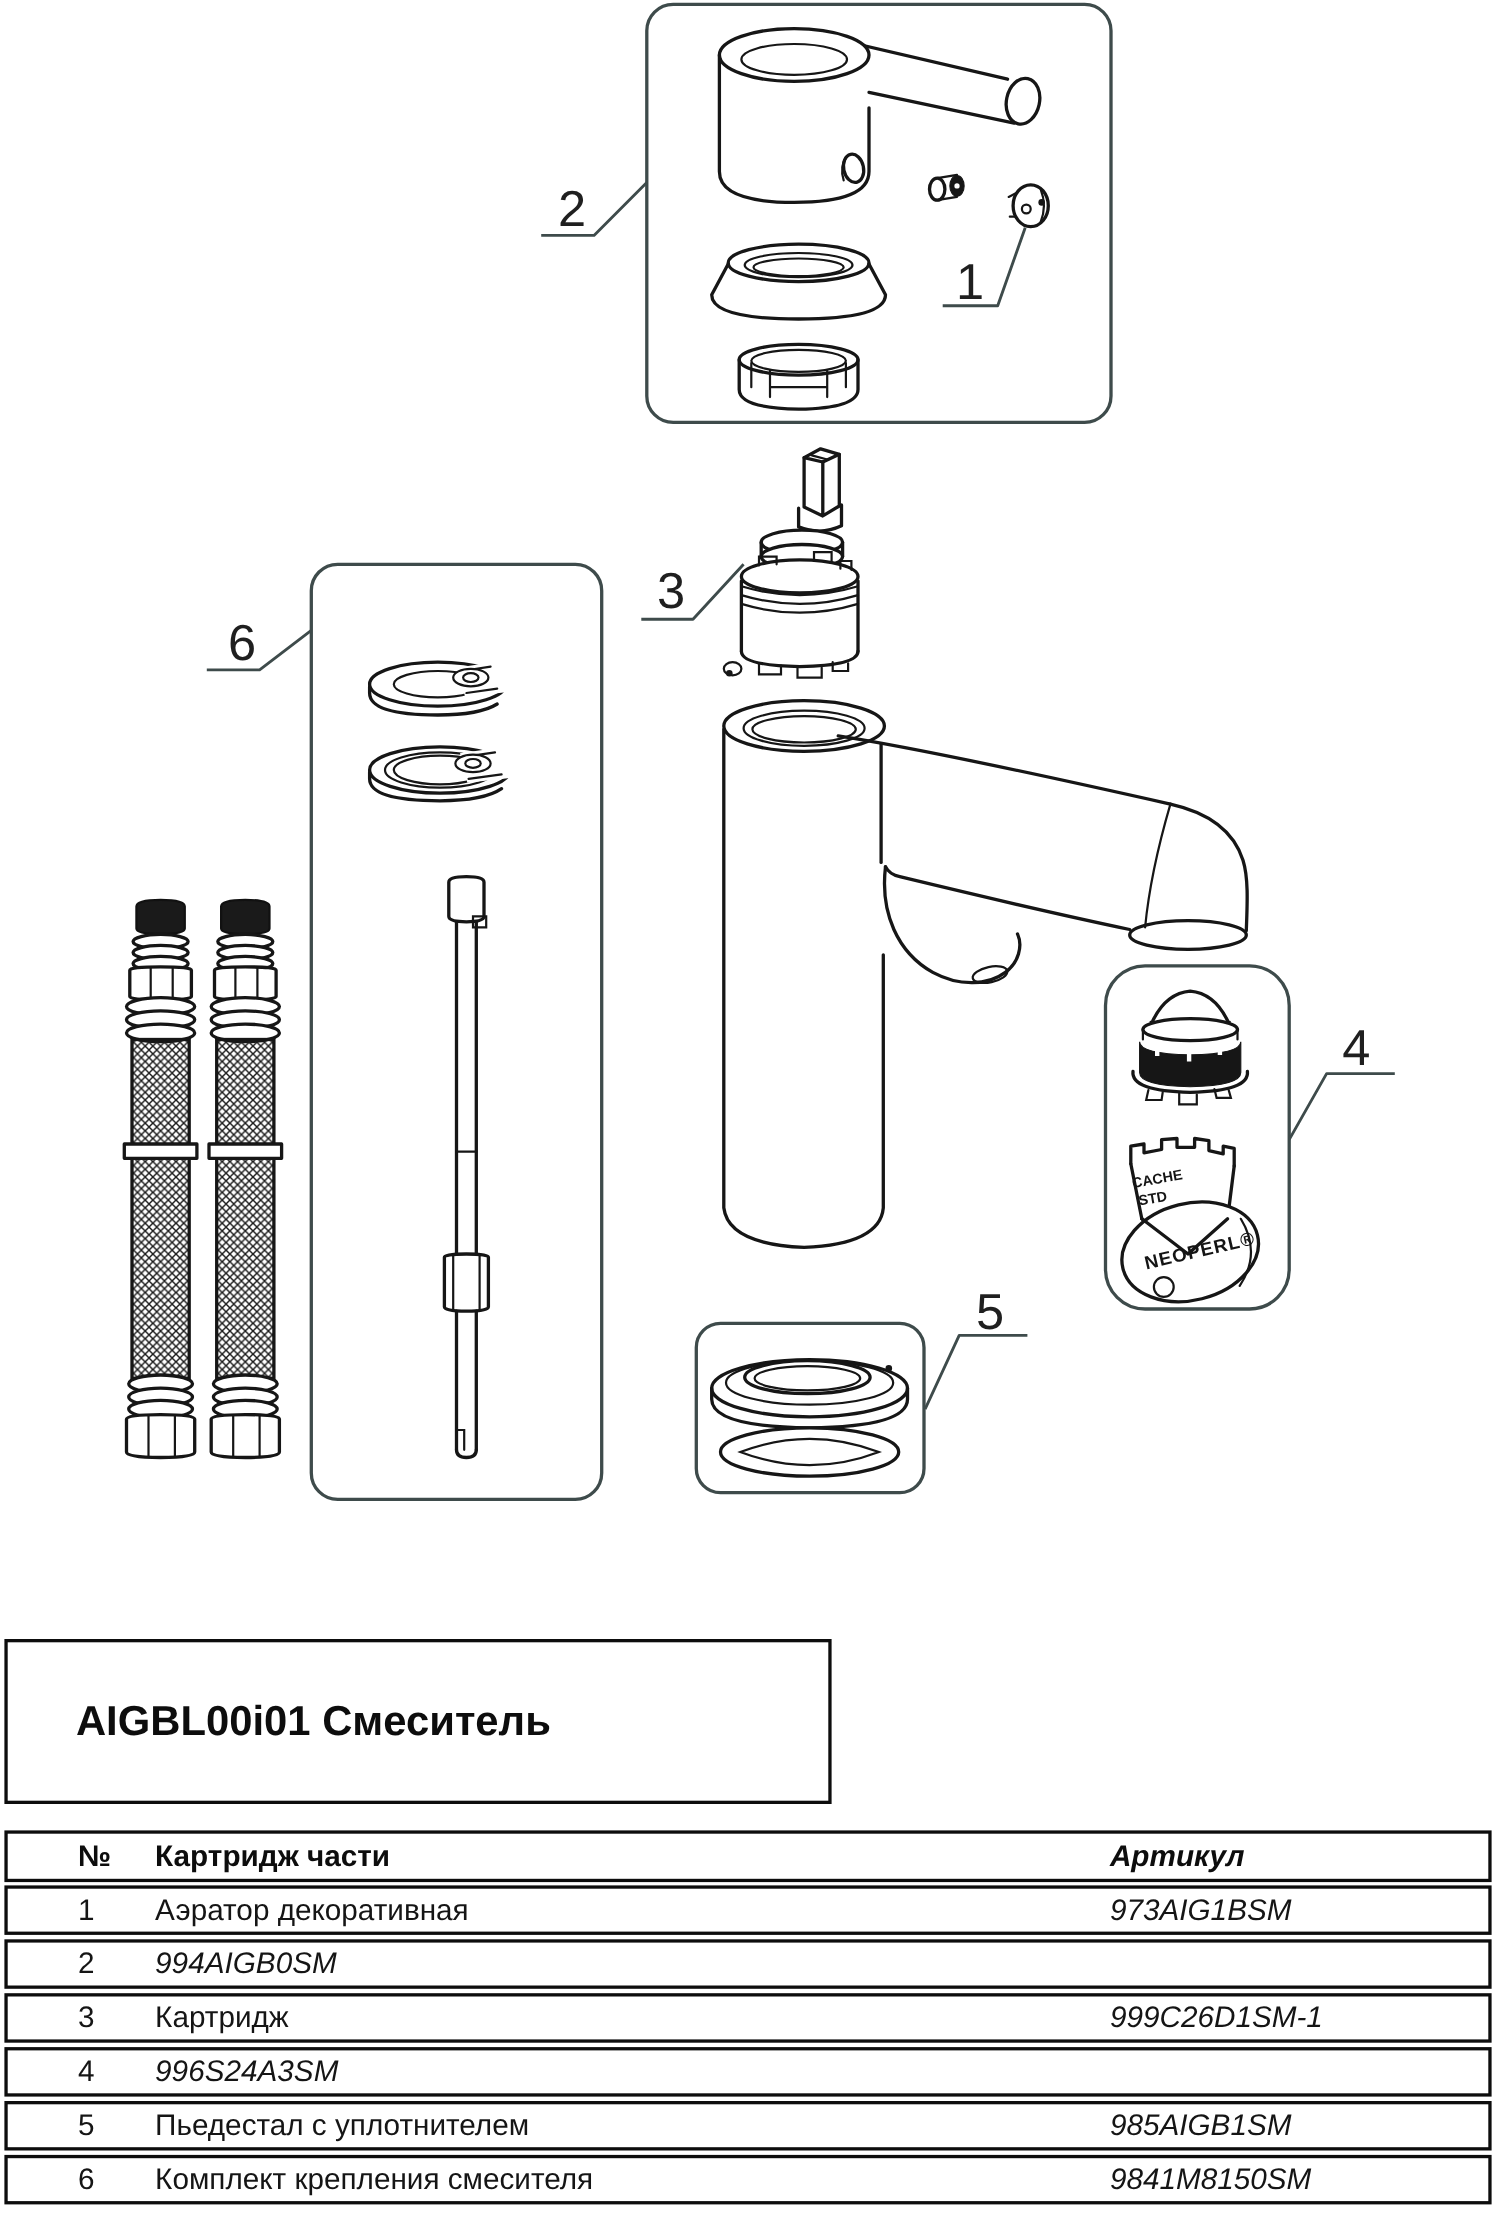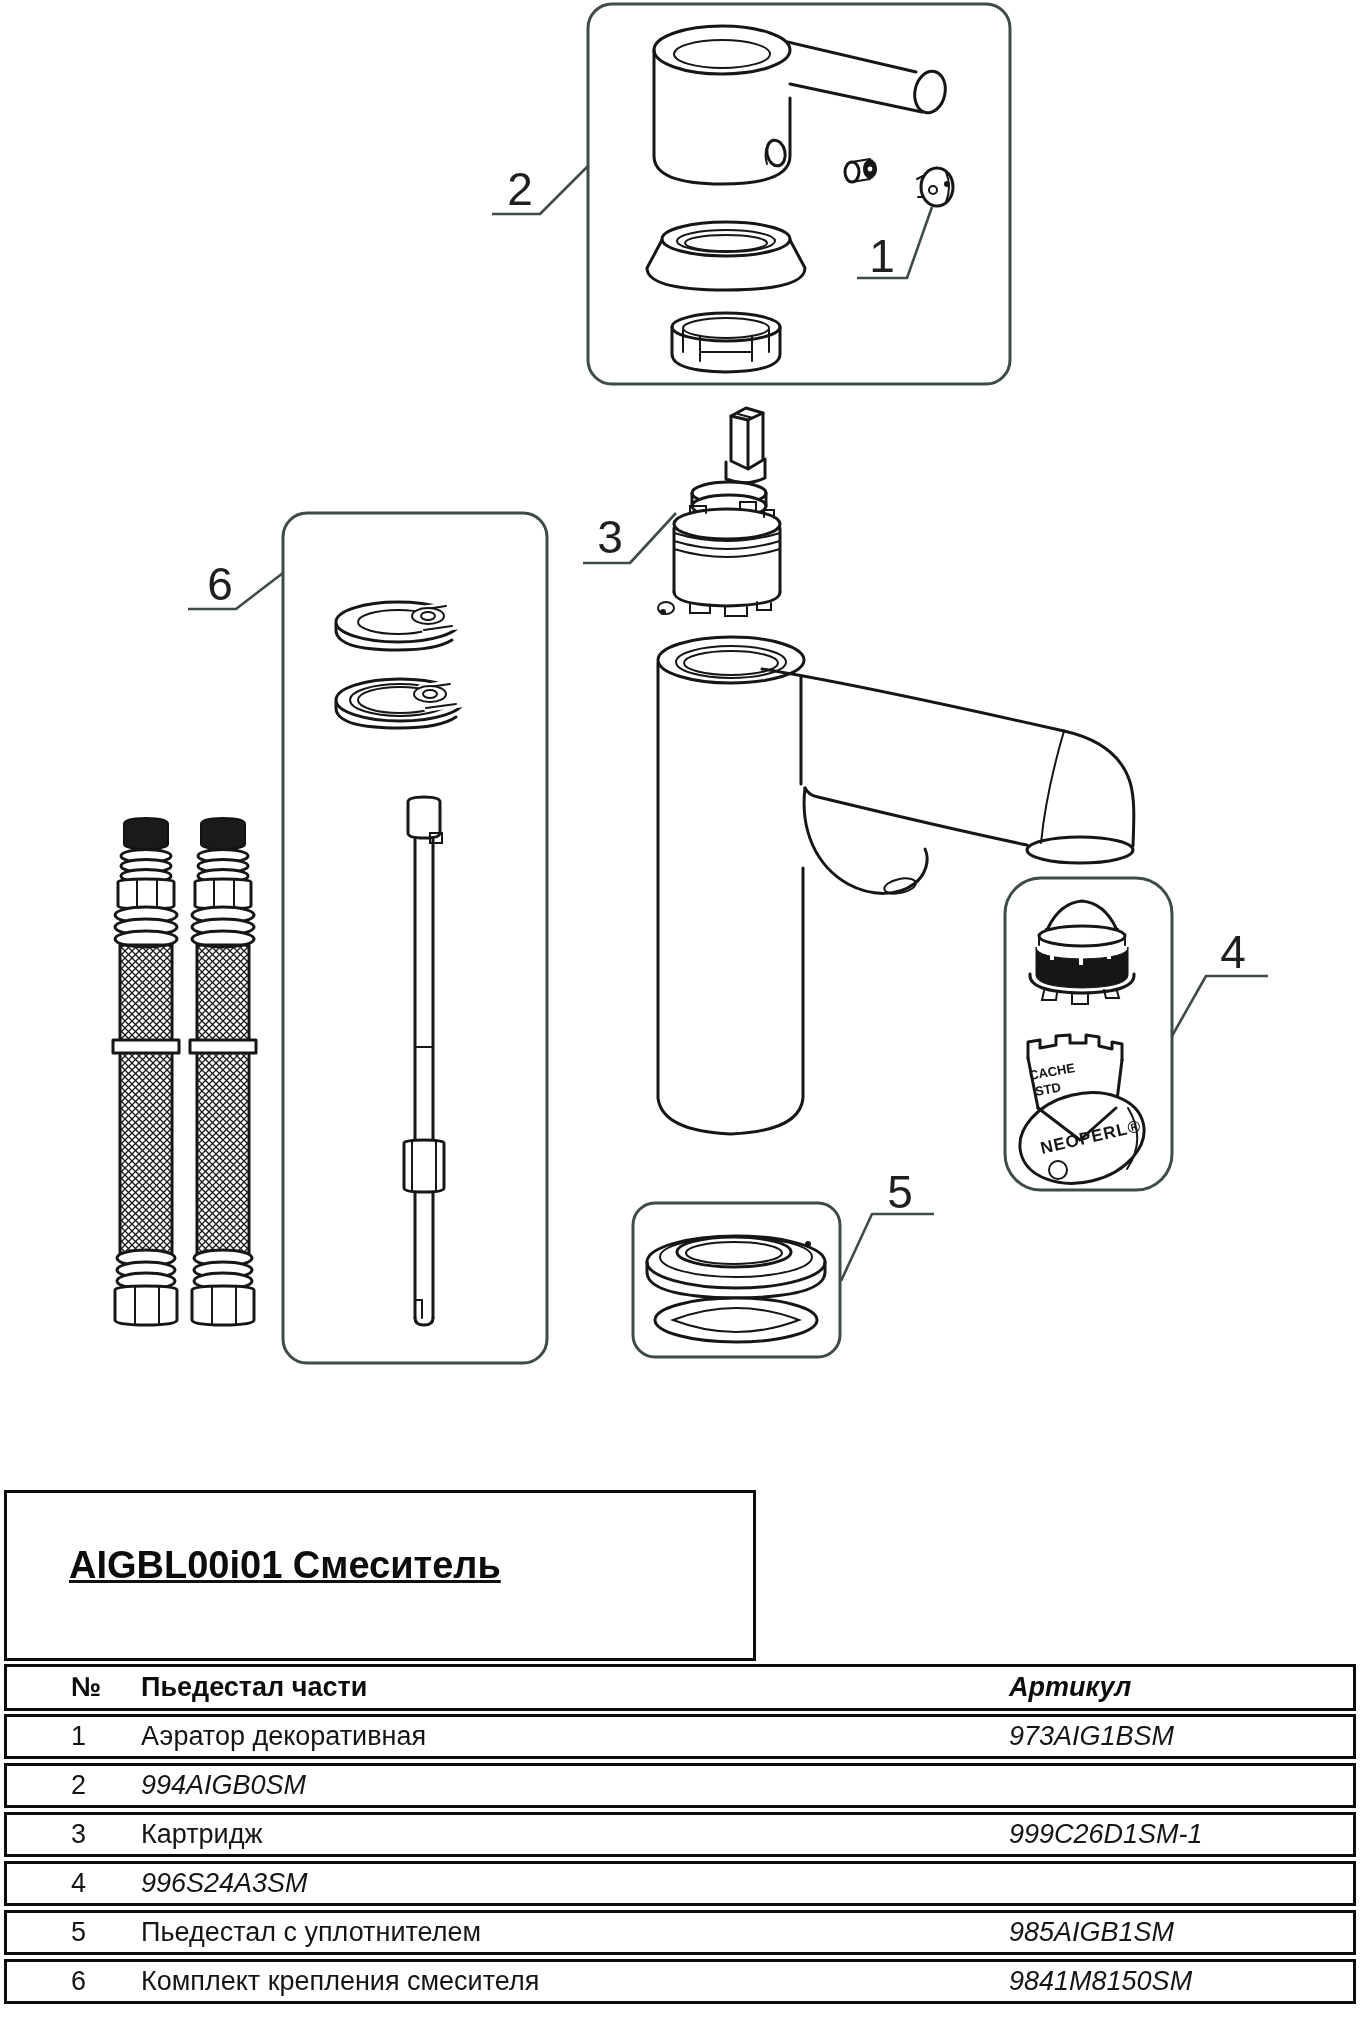--- a/index.html
+++ b/index.html
@@ -1,21 +1,21 @@
 <!DOCTYPE html>
 <html><head>
 <meta charset="utf-8">
 <style>
   html,body{margin:0;padding:0;background:#ffffff;}
   .page{position:relative;width:1364px;height:2026px;background:#fff;
         font-family:"Liberation Sans",sans-serif;overflow:hidden;color:#111;}
   .diagram-svg{position:absolute;left:0;top:0;width:1364px;height:1470px;}
   
-  .title-box{position:absolute;left:4px;top:1490px;width:752px;height:171px;
-             border:3px solid #0d0d0d;box-sizing:border-box;text-decoration:underline;}
+  .title-box{position:absolute;left:4px;top:1490px;width:752px;height:150px;
+             border:3px solid #0d0d0d;box-sizing:border-box;}
   .title-text{margin:46px 0 0 62px;font-size:38px;font-weight:700;line-height:52px;color:#0d0d0d;}
   .hdr-row{position:absolute;left:4px;top:1664px;width:1352px;height:47px;
            border:3px solid #0d0d0d;box-sizing:border-box;display:flex;align-items:center;
            font-size:27px;font-weight:700;color:#0d0d0d;}
   .rows-wrap{position:absolute;left:4px;top:1714px;width:1352px;display:flex;
              flex-direction:column;gap:4px;}
   .t-row{height:45px;border:3px solid #0d0d0d;box-sizing:border-box;display:flex;
          align-items:center;font-size:27px;font-weight:400;color:#151515;background:#fff;}
   .col-num{width:134px;padding-left:64px;box-sizing:border-box;flex:none;}
   .col-name{flex:1;}
@@ -225,21 +225,21 @@
   </svg>
 
   <div class="title-box">
     <div class="title-text">
       <div>AIGBL00i01 Смеситель</div>
     </div>
   </div>
 
   <div class="hdr-row">
     <span class="col-num">№</span>
-    <span class="col-name">Пьедестал части</span>
+    <span class="col-name">Картридж части</span>
     <span class="col-art">Артикул</span>
   </div>
 
   <div class="rows-wrap" id="rows-container">
     <div class="t-row">
       <span class="col-num">1</span>
       <span class="col-name">Аэратор декоративная</span>
       <span class="col-art">973AIG1BSM</span>
     </div>
 

